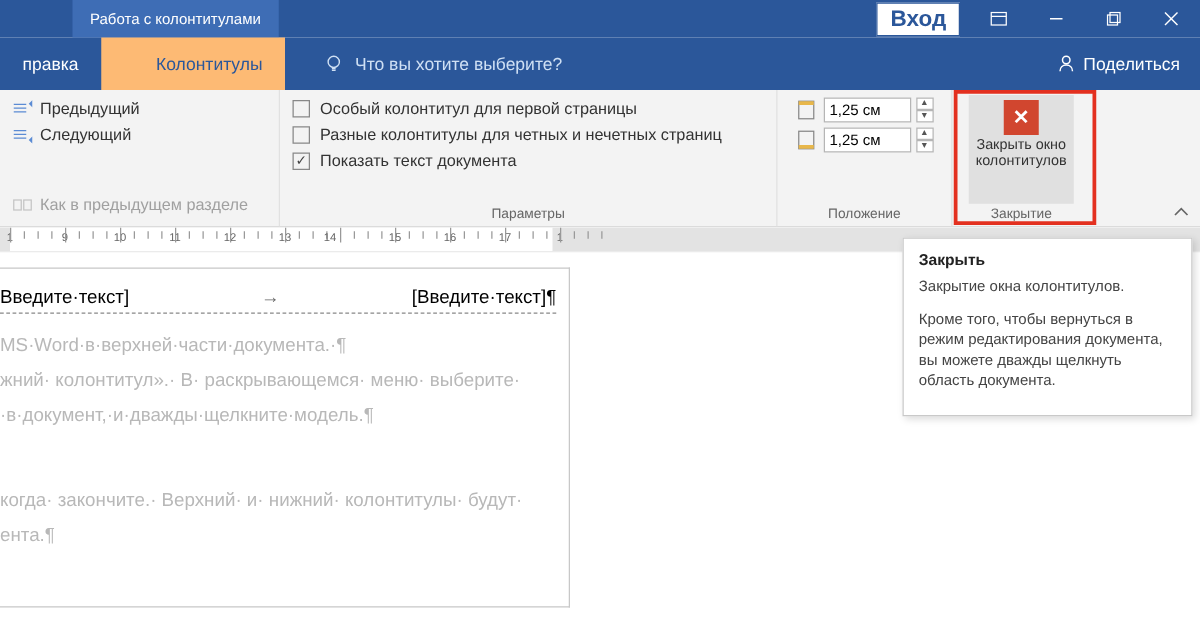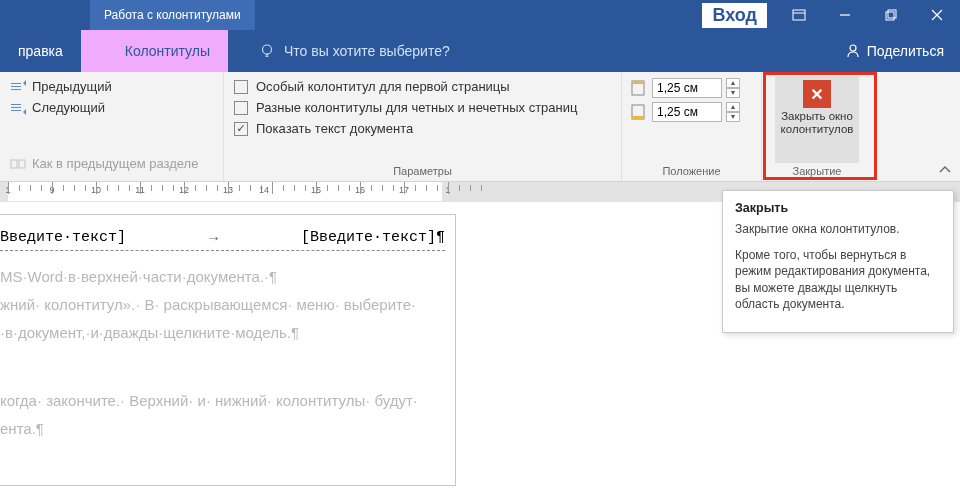--- a/index.html
+++ b/index.html
@@ -1,46 +1,46 @@
 <!DOCTYPE html>
 <html><head>
 <meta charset="utf-8">
 <style>
   * { box-sizing: border-box; margin: 0; padding: 0; font-family: "Segoe UI", Tahoma, sans-serif; }
   body { width: 960px; height: 500px; background: #fff; overflow: hidden; position: relative; }
 
   .titlebar { height: 30px; background: #2b579a; display: flex; align-items: center; color: #fff; font-size: 12px; }
-  .titlebar .context-label { padding: 12px 14px; height: 100%; background: #3e6db5; display: flex; align-items: center; margin-left: 90px; }
+  .titlebar .context-label { padding: 12px 14px; height: 100%; background: #3e6db5; display: flex; align-items: center; margin-left: 58px; }
   .titlebar .spacer { flex: 1; }
   .titlebar .signin { background: #fff; color: #2b579a; padding: 2px 10px; border: 1px solid #2b579a; font-size: 18px; margin-right: 8px; cursor: pointer; font-weight: bold; }
   .titlebar .winbtn { width: 46px; height: 30px; display: flex; align-items: center; justify-content: center; cursor: pointer; }
   .titlebar .winbtn svg { stroke: #fff; fill: none; }
 
   .tabbar { height: 42px; background: #2b579a; display: flex; align-items: stretch; color: #fff; font-size: 14px; text-align: center; }
   .tabbar .tab { padding: 0 18px; display: flex; align-items: center; cursor: pointer; }
-  .tabbar .tab.active { background: #f0abfc; color: #2b579a; padding-left: 44px; }
+  .tabbar .tab.active { background: #fdba74; color: #2b579a; padding-left: 44px; }
   .tabbar .tell-me { display: flex; align-items: center; color: #cfe0f4; margin-left: 30px; gap: 8px; }
   .tabbar .bulb { width: 18px; height: 18px; }
   .tabbar .share { margin-left: auto; padding: 0 16px; display: flex; align-items: center; gap: 6px; cursor: pointer; }
 
   .ribbon { height: 110px; background: #f3f3f3; border-bottom: 1px solid #d4d4d4; display: flex; position: relative; }
   .rgroup { border-right: 1px solid #e1e1e1; padding: 4px 8px 0 8px; display: flex; flex-direction: column; }
   .rgroup .body { flex: 1; }
   .rgroup .label { text-align: center; font-size: 11px; color: #666; padding: 2px 0 4px 0; }
 
   .nav-group { width: 224px; }
   .nav-item { display: flex; align-items: center; gap: 6px; font-size: 13px; padding: 3px 2px; color: #333; cursor: pointer; }
   .nav-item.disabled { color: #a0a0a0; cursor: default; margin-top: 35px; }
   .nav-icon { width: 16px; height: 14px; display: inline-block; }
 
   .opt-group { width: 398px; }
   .check { display: flex; align-items: center; gap: 8px; font-size: 13px; padding: 3px 2px; color: #333; cursor: pointer; }
   .check .box { width: 14px; height: 14px; border: 1px solid #888; display: inline-flex; align-items: center; justify-content: center; font-size: 11px; color: #444; }
 
-  .pos-group { width: 140px; }
+  .pos-group { width: 140px; align-items: center; }
   .pos-row { display: flex; align-items: center; gap: 4px; padding: 2px 0; }
   .pos-icon { width: 18px; height: 16px; }
   .spin { width: 70px; height: 20px; border: 1px solid #b5b5b5; background: #fff; font-size: 12px; padding: 0 4px; display: flex; align-items: center; }
   .spinbtns { width: 14px; display: flex; flex-direction: column; }
   .spinbtns div { height: 10px; border: 1px solid #b5b5b5; background: #fff; font-size: 7px; line-height: 7px; text-align: center; color: #555; cursor: pointer; }
 
   .close-group { width: 110px; padding-top: 4px; }
   .close-btn { display: flex; flex-direction: column; align-items: center; padding: 4px 6px 2px 6px; cursor: pointer; background: #e0e0e0; gap: 2px; }
   .close-btn .xicon { width: 28px; height: 28px; background: #d1462f; display: flex; align-items: center; justify-content: center; color: #fff; font-weight: bold; font-size: 16px; }
   .close-btn .txt { font-size: 11.5px; text-align: center; line-height: 1.15; color: #333; }
@@ -48,21 +48,21 @@
 
   .collapse-chevron { position: absolute; right: 6px; bottom: 4px; width: 18px; height: 14px; cursor: pointer; display: flex; align-items: center; justify-content: center; }
 
   .ruler { height: 20px; background: #fff; border-bottom: 1px solid #e5e5e5; position: relative; font-size: 9px; color: #666; overflow: hidden; }
   .ruler .shade { position: absolute; top: 0; height: 100%; background: #e3e3e3; }
   .ruler .ticks { position: absolute; inset: 0; }
 
   .page-area { position: relative; height: 298px; background: #fff; }
   .page { position: absolute; left: 0; top: 12px; width: 456px; background: #fff; border: 1px solid #c8c8c8; border-left: none; padding: 14px 10px 40px 0; }
   .header-zone { border-bottom: 1px dashed #888; padding-bottom: 4px; margin-bottom: 14px; display: flex; }
-  .hf-field { font-family: Liberation Mono, monospace; font-size: 15px; }
+  .hf-field { font-family: Liberation Sans, sans-serif; font-size: 15px; }
   .hf-left { }
   .hf-tab { flex: 1; text-align: center; color: #666; }
   .hf-right { }
   .gray-text { color: #b8b8b8; font-family: "Times New Roman", serif; font-size: 15px; line-height: 1.6; }
   .para { margin-bottom: 4px; }
 
   .tooltip { position: absolute; right: 6px; top: 190px; width: 232px; background: #fff; border: 1px solid #c9c9c9; box-shadow: 2px 2px 6px rgba(0,0,0,0.15); padding: 10px 12px; font-size: 12px; color: #444; }
   .tooltip .tt-title { font-weight: bold; color: #222; margin-bottom: 6px; font-size: 12.5px; }
   .tooltip p { margin-bottom: 10px; line-height: 1.35; }
 

